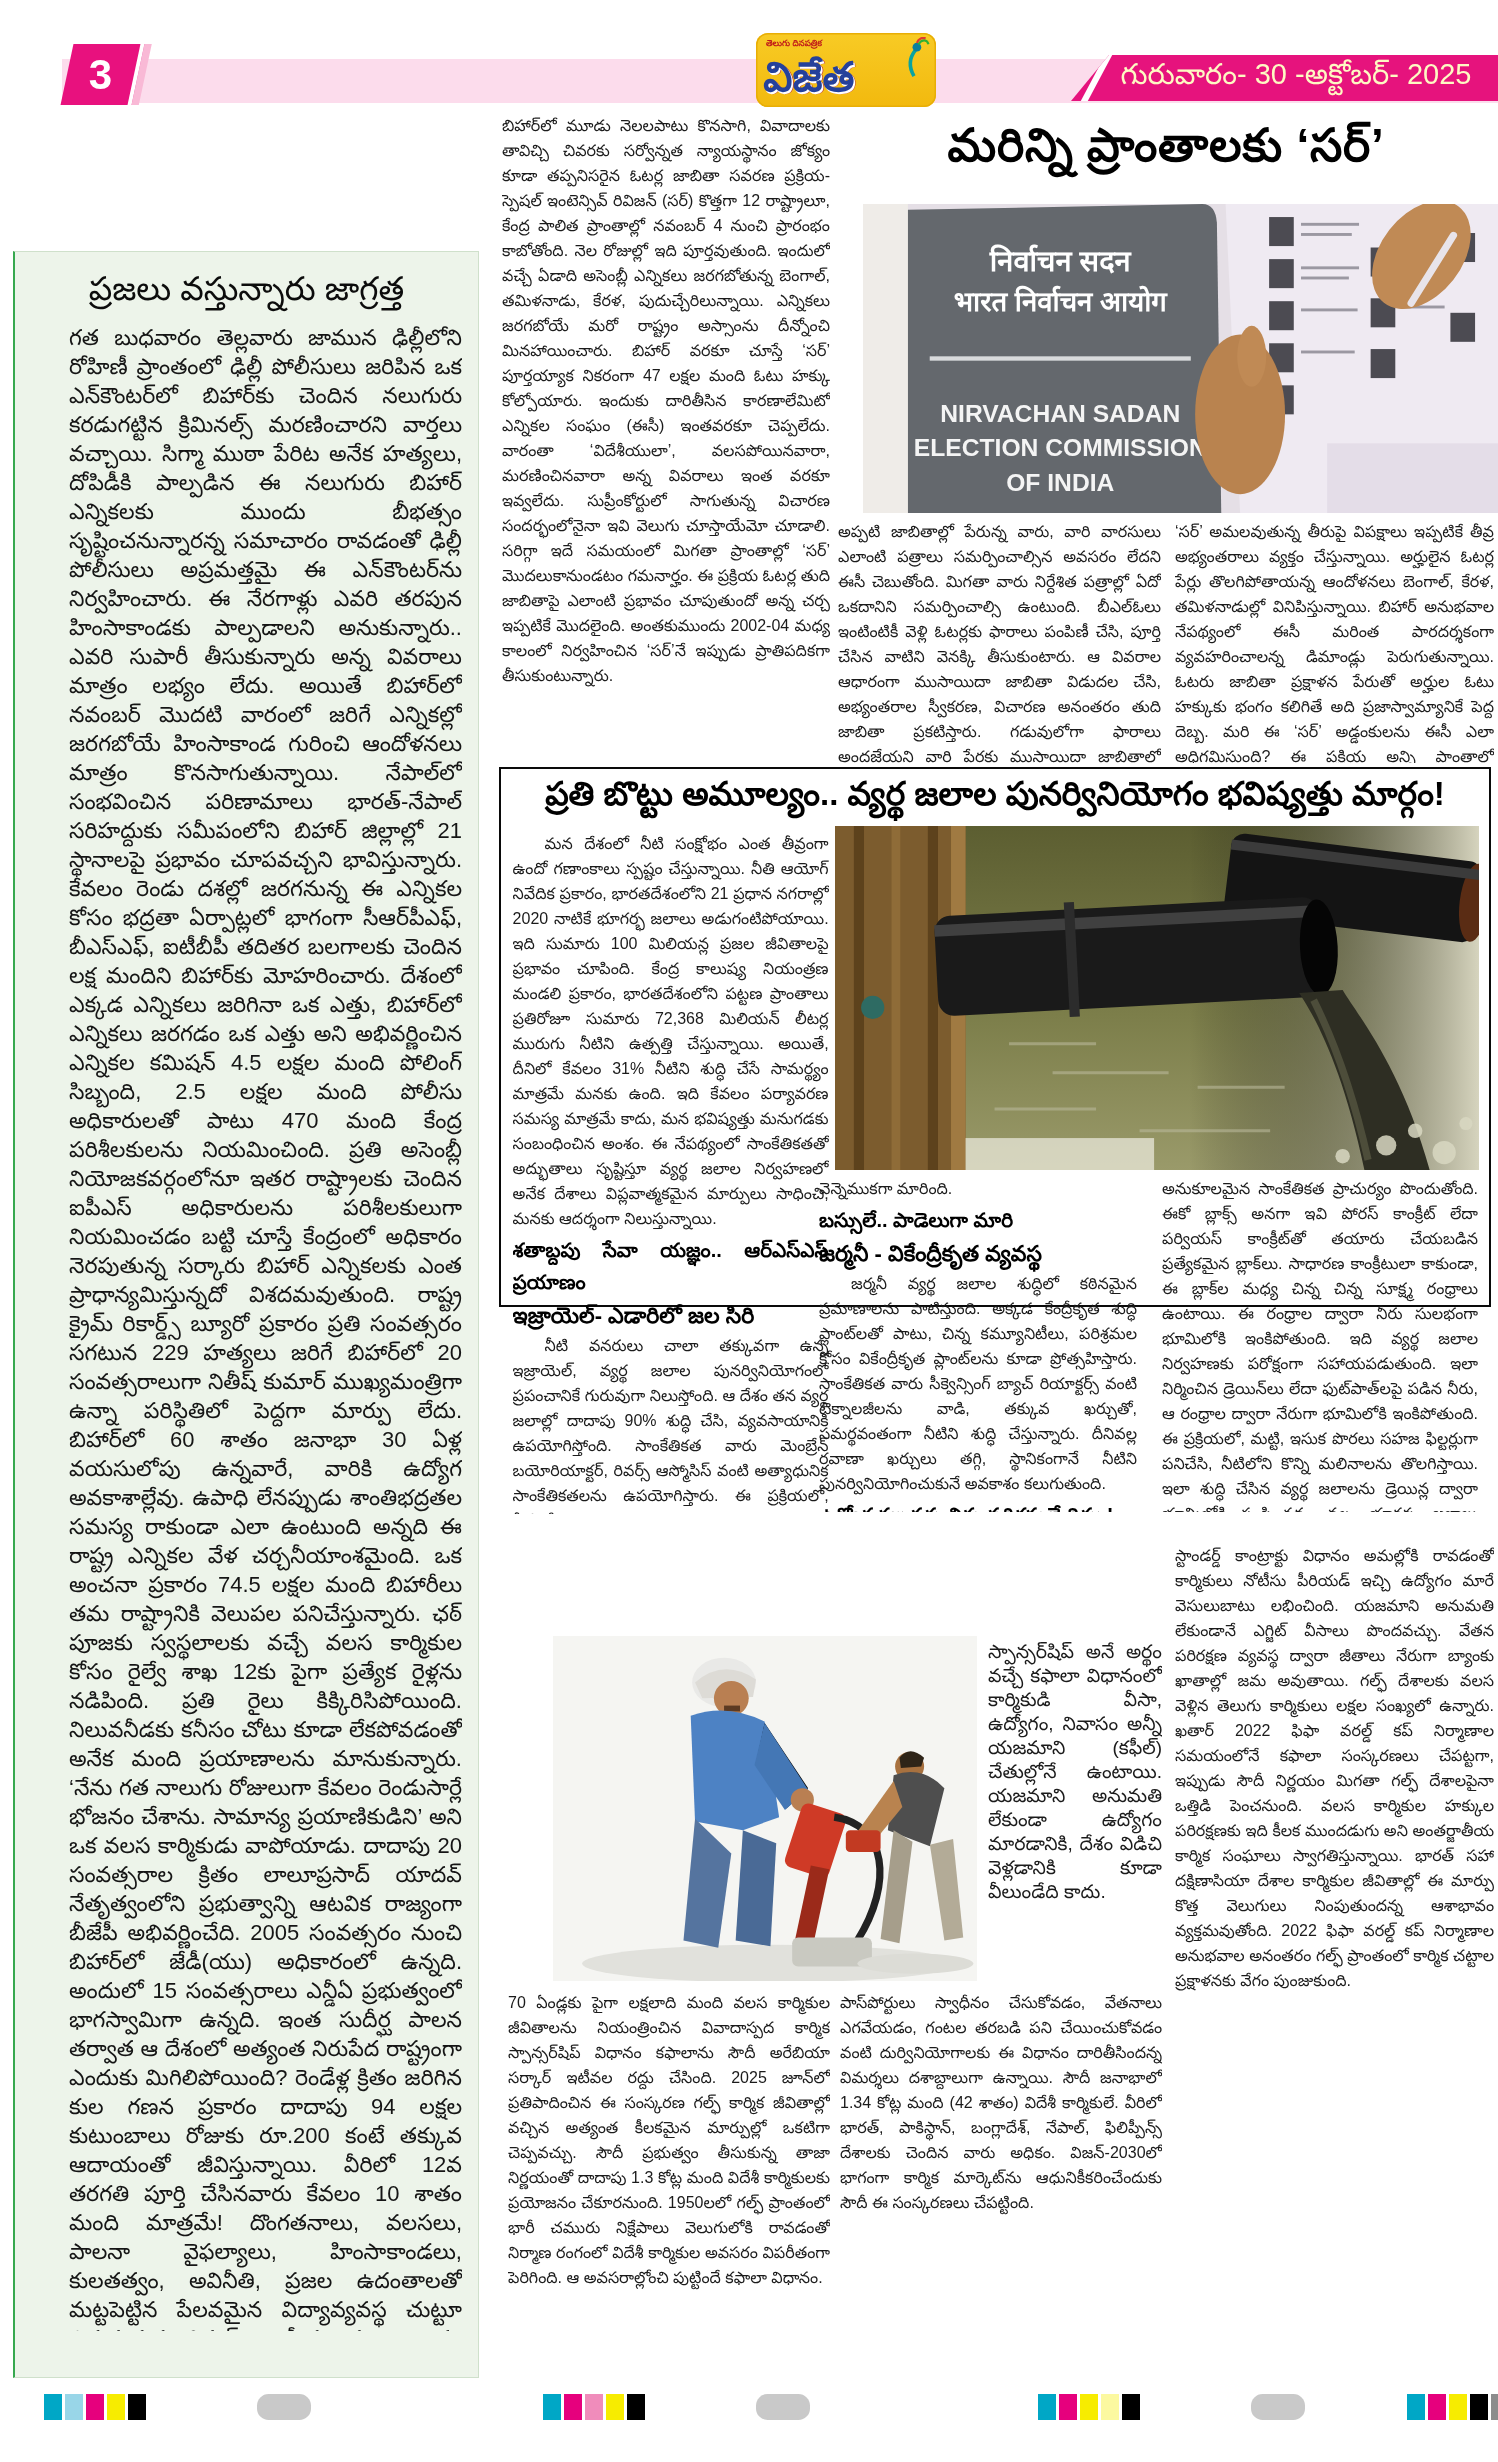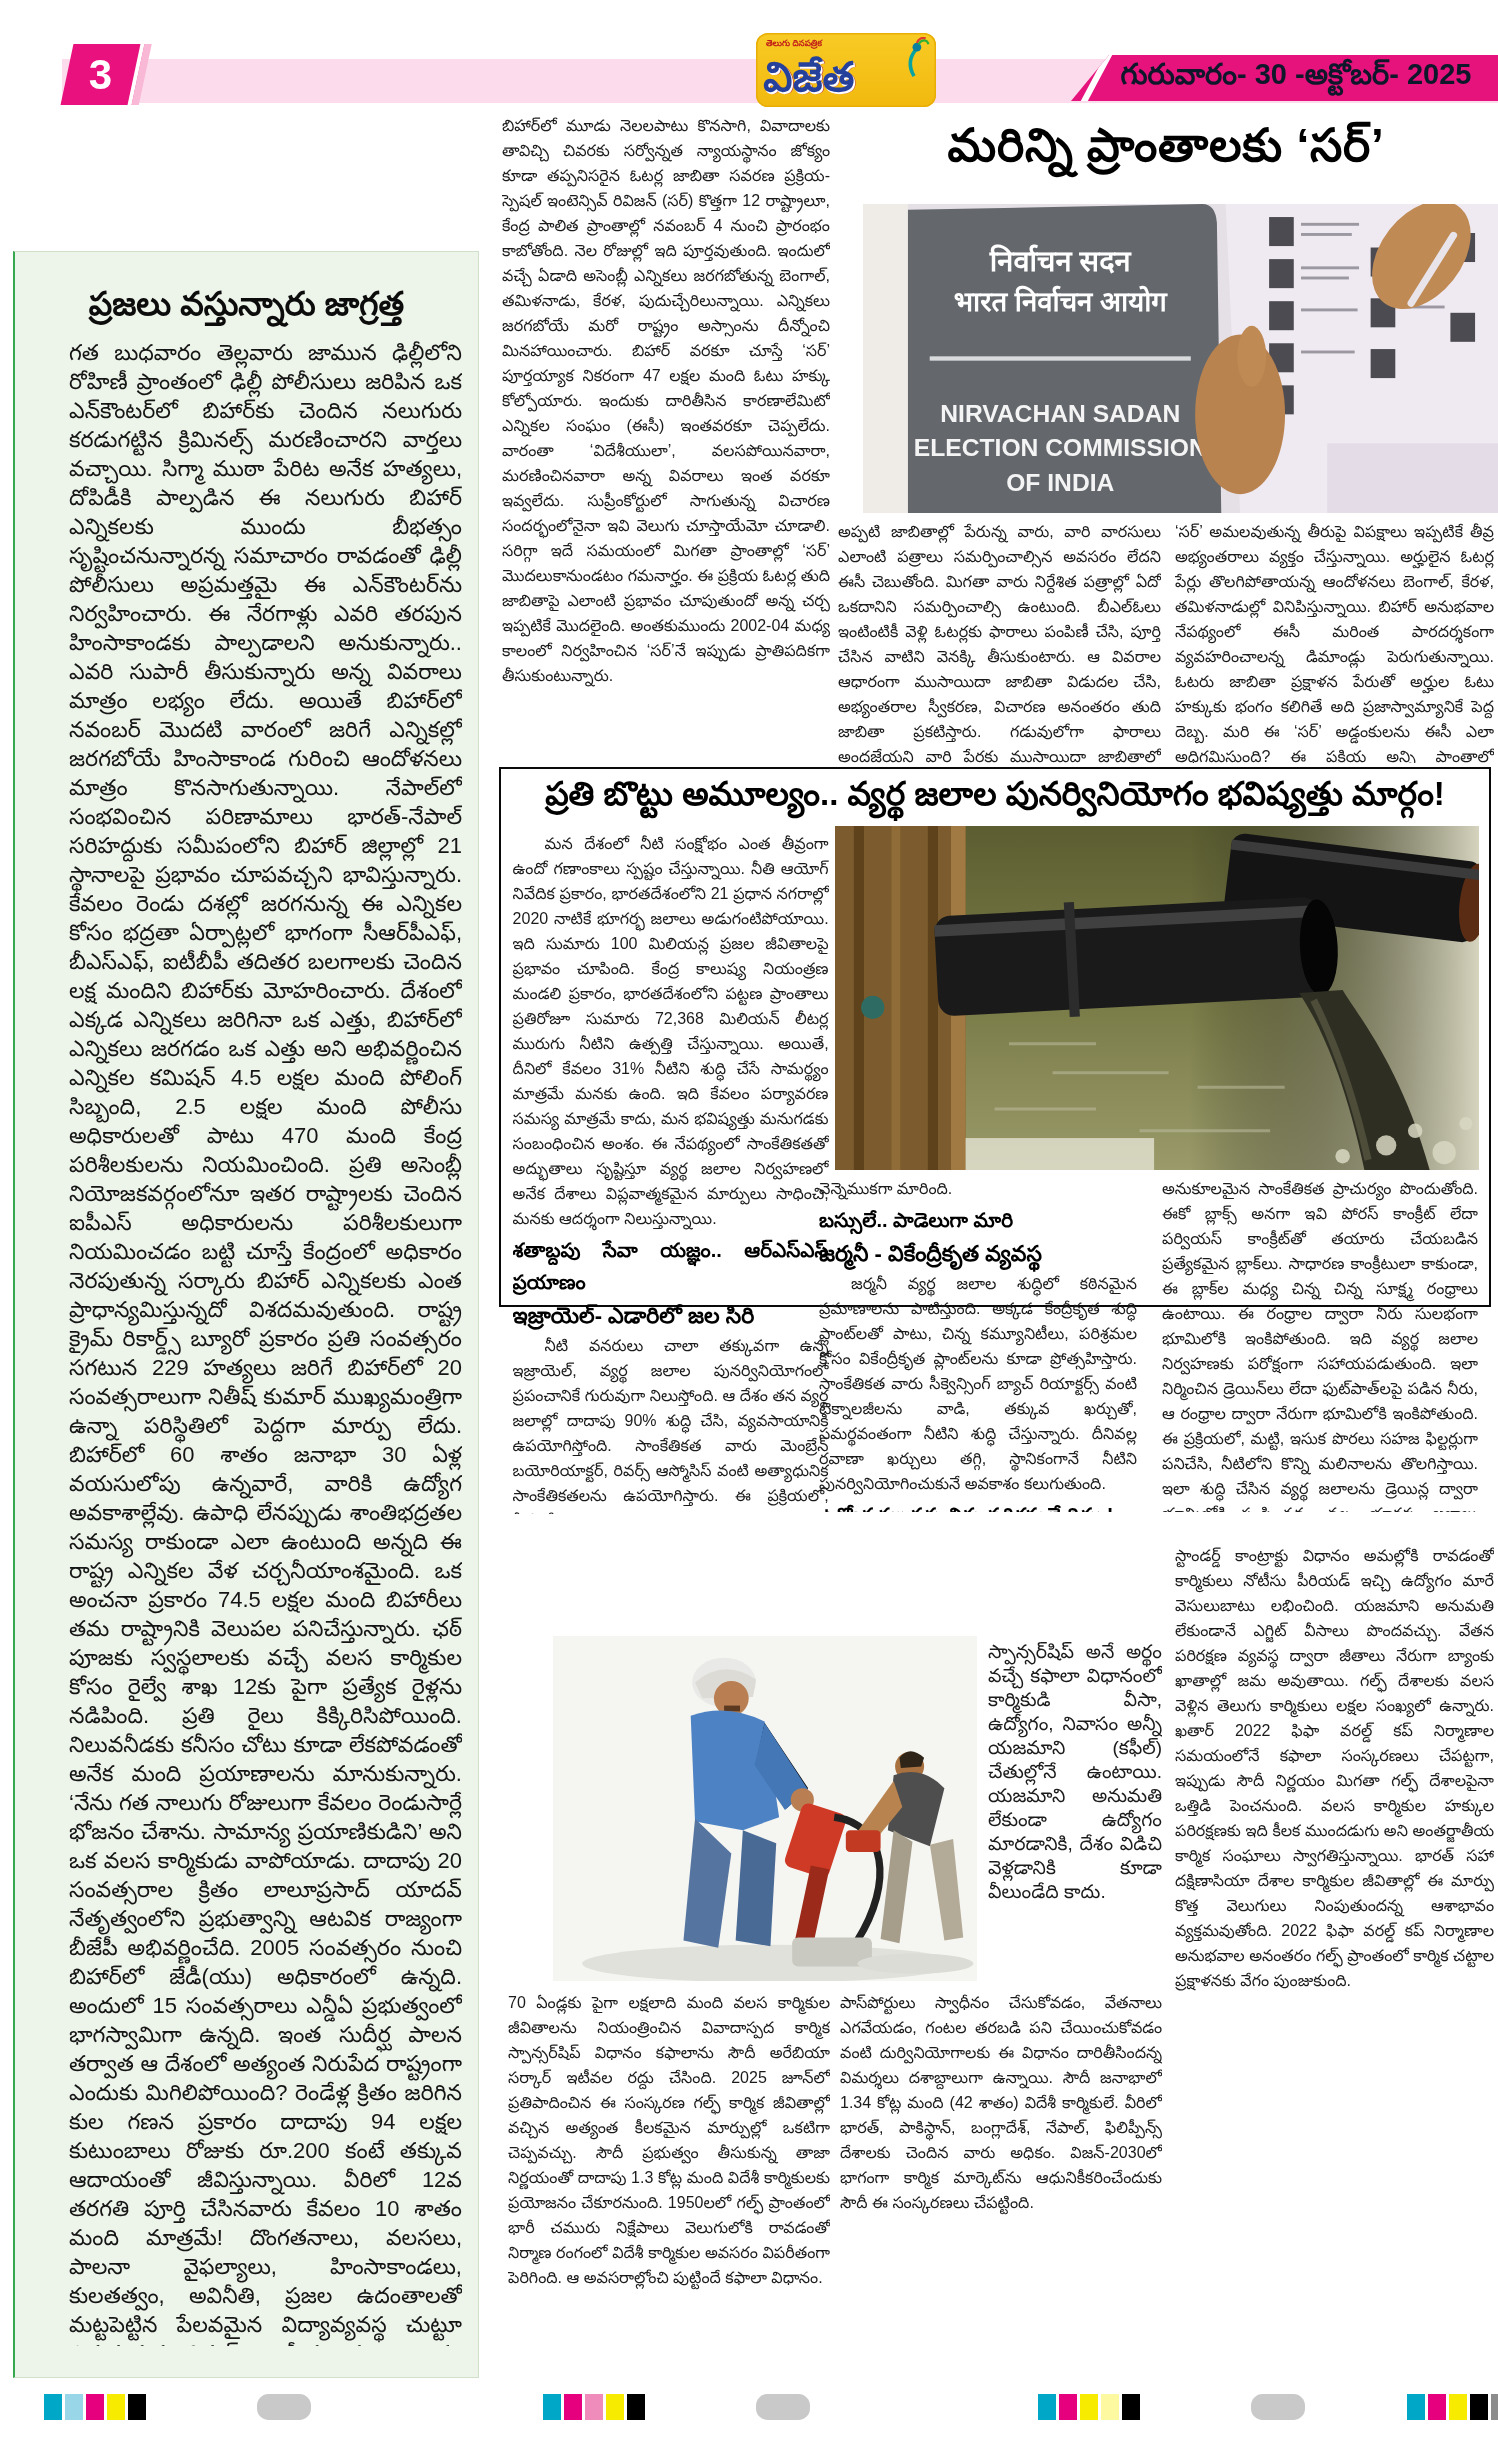--- a/index.html
+++ b/index.html
@@ -11,27 +11,27 @@
   
   .header-band{position:absolute;left:62px;top:59px;width:1436px;height:44px;background:#fcdcec;}
   .page-num{position:absolute;left:67px;top:44px;width:71px;height:61px;background:#e8117e;transform:skewX(-12deg);border-right:4.4px solid #fff;box-shadow:7.3px 0 0 #f9b9d6;}
   .page-num span{display:block;transform:skewX(12deg);color:#fff;font-size:42px;font-weight:800;text-align:center;line-height:61px;}
   .masthead{position:absolute;left:756px;top:33px;width:180px;height:74px;background:linear-gradient(180deg,#f8cb25,#f2b90e);border-radius:12px;overflow:hidden;box-shadow:0 0 0 1.5px #e8ae06 inset;}
   .masthead-tag{position:absolute;left:10px;top:5px;font-size:8.7px;font-weight:700;color:#c01a1a;}
   .masthead-name{position:absolute;left:7.3px;top:16px;width:138px;font-size:41px;font-weight:800;color:#25419b;text-shadow:1.5px 1.5px 0 #ffffff,2.2px 2.2px 0 #c0392b;line-height:57px;}
   .peacock{position:absolute;right:5.8px;top:4.4px;}
   .date-bar{position:absolute;left:1071px;top:55px;width:428px;height:46px;background:#e6137d;clip-path:polygon(38px 0,100% 0,100% 100%,0 100%);display:flex;align-items:center;justify-content:center;}
   .date-bar:before{content:"";position:absolute;left:22px;top:0;width:6.5px;height:100%;background:#ffffff;transform:skewX(-28deg);}
-  .date-bar span{color:#0f172a;font-size:29px;font-weight:700;padding-left:22px;}
+  .date-bar span{color:#fef9c3;font-size:29px;font-weight:400;padding-left:22px;}
 
   
   .ed-banner{position:absolute;left:13px;top:109px;width:466px;height:142px;background:linear-gradient(105deg,#f6d400 54%,#06b251 54%);display:flex;align-items:center;justify-content:center;}
   .ed-banner span{color:#ffffff;font-size:55px;font-weight:800;letter-spacing:1.5px;text-shadow:2.2px 2.2px 0 #8a8a6a,-0.7px -0.7px 0 #9aa;}
   .ed-panel{position:absolute;left:13px;top:251px;width:466px;height:2127px;background:#edf4ea;border:1.5px solid #cfe0cb;border-left:2.9px solid #37a84f;padding:14.5px 16px 11.6px 16px;overflow:hidden;}
-  .ed-headline{margin:16px 0 13px 0;font-size:33px;line-height:42px;font-weight:700;color:#0c0c0c;text-align:center;}
+  .ed-headline{margin:1px 0 13px 0;font-size:33px;line-height:42px;font-weight:400;color:#0c0c0c;text-align:center;}
   .ed-body{font-size:22px;line-height:29px;text-align:justify;color:#151515;white-space:pre-line;overflow:hidden;height:2008px;margin-left:38px;}
 
   
   .bt{font-size:16px;line-height:25px;text-align:justify;color:#1b1b1b;overflow:hidden;}
   .bt p{margin:0 0 2.9px 0;text-indent:32px;}
   .kicker{font-weight:800;font-size:20px;line-height:32px;color:#000;text-indent:0;}
   .shead{font-weight:800;font-size:22px;line-height:35px;color:#000;text-indent:0;}
 
   
   .sir-col1{position:absolute;left:502px;top:113px;width:328px;height:650px;}

